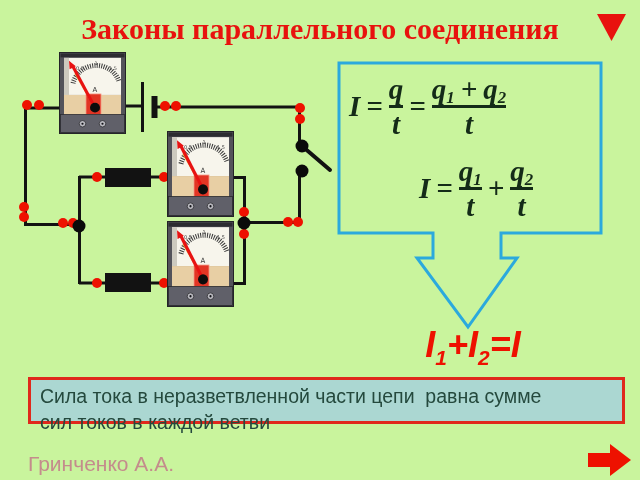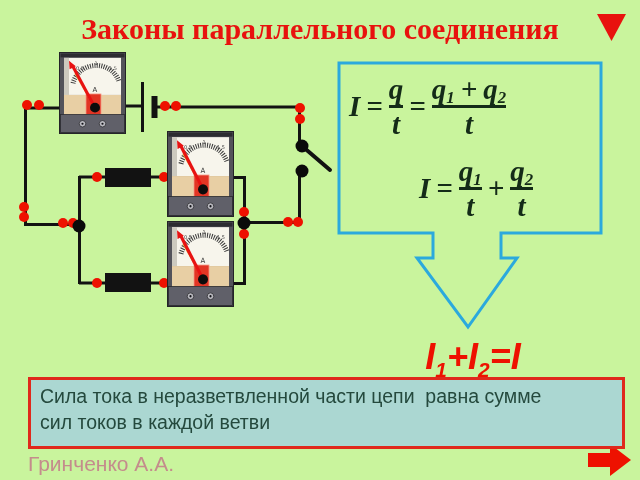--- a/index.html
+++ b/index.html
@@ -41,26 +41,25 @@
   
   .ammeter{position:absolute;}
   .ammeter svg{display:block;width:100%;height:100%;}
   .amm-label{font-family:"DejaVu Sans",sans-serif;fill:#3a3a3a;}
   
   .result{
     position:absolute;left:388px;top:327px;width:170px;text-align:center;
     font-size:36px;font-weight:bold;font-style:italic;
     color:var(--accent-red,#ee1100);font-family:"Liberation Sans",sans-serif;
     line-height:1;
-    margin-top:12px;
   }
   .result sub{font-size:0.58em;line-height:1;}
   
   .caption{
-    position:absolute;left:28px;top:377px;width:597px;height:72px;box-sizing:border-box;
+    position:absolute;left:28px;top:377px;width:597px;height:47px;box-sizing:border-box;
     background:var(--caption-bg,#abd7d2);border:3px solid var(--caption-border,#e0281c);
     padding:4px 9px;font-size:19.5px;line-height:1.32;color:var(--caption-ink,#24493d);
     white-space:pre-wrap;
   }
   
   .footer{
     position:absolute;left:28px;top:452px;font-size:21px;
     color:var(--footer-ink,#c48c8c);
   }
 </style>

